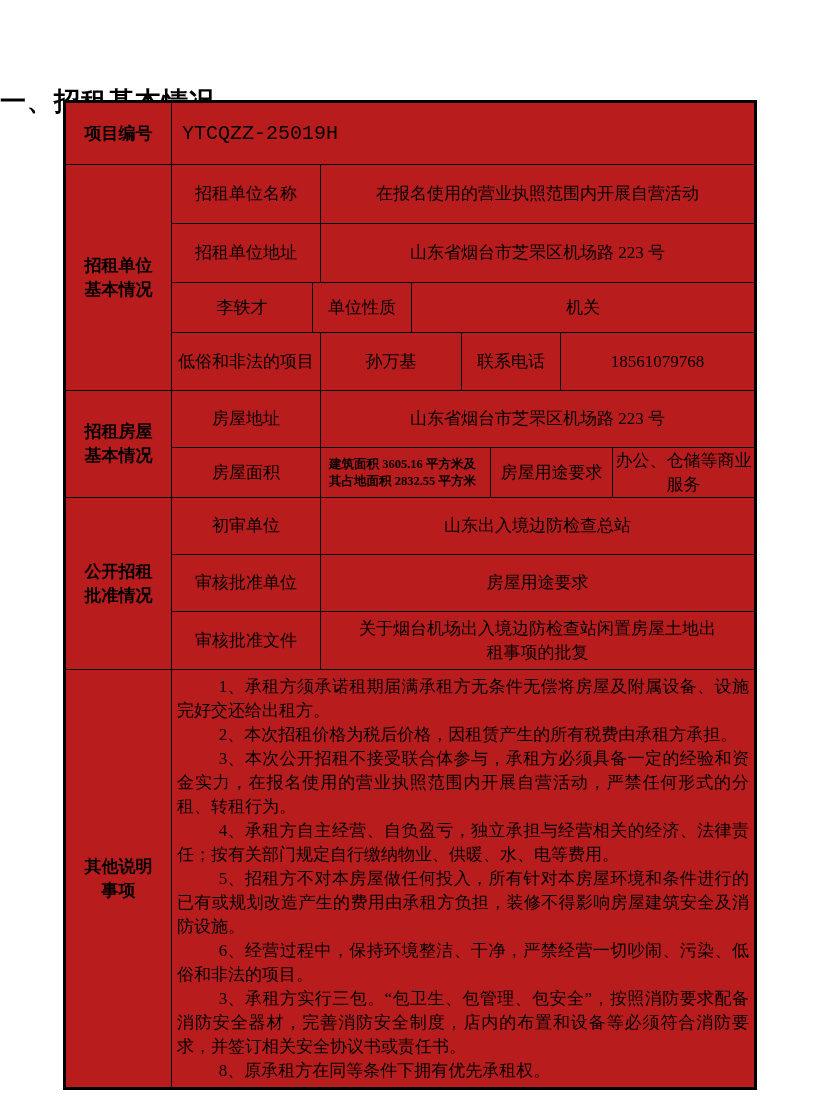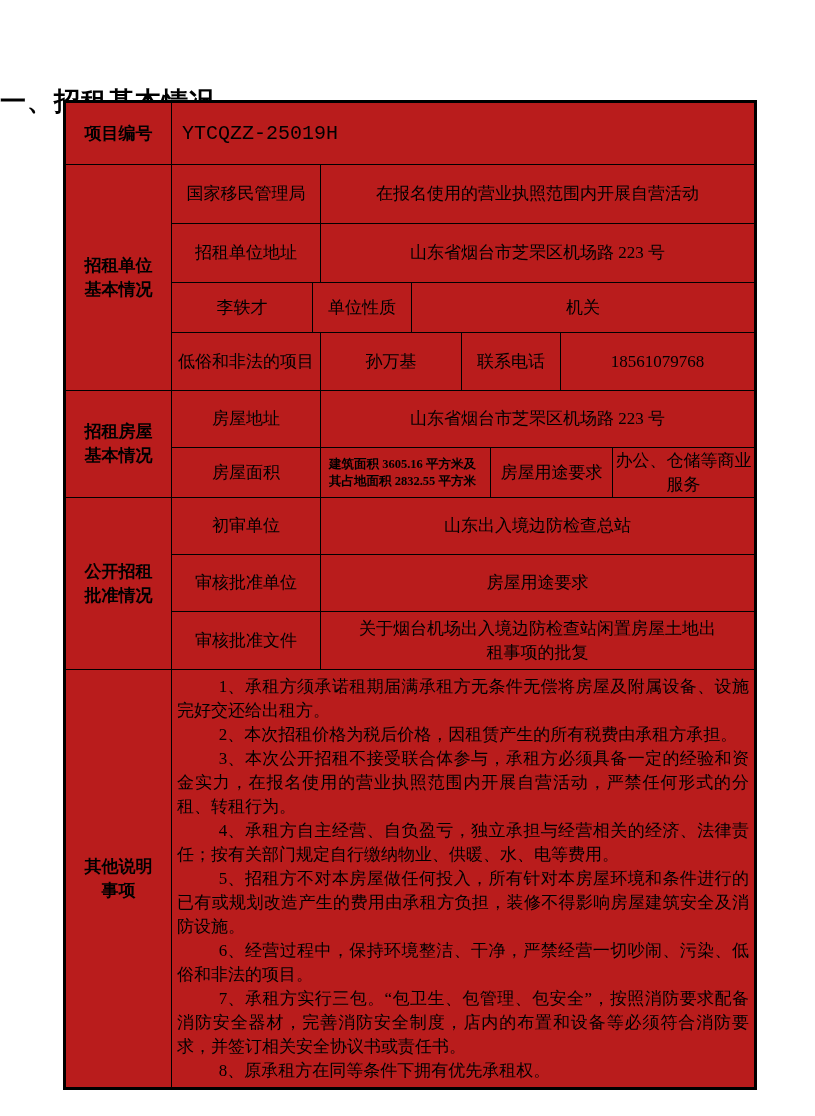--- a/index.html
+++ b/index.html
@@ -100,21 +100,21 @@
       <div class="cell grow value-left">YTCQZZ-25019H</div>
     </div>
 
     <div class="row">
       <div class="cell col1 bordered">
         <span>招租单位</span>
         <span>基本情况</span>
       </div>
       <div class="sub">
         <div class="subrow h59">
-          <div class="cell labelcol bordered">国家移民管理局</div>
+          <div class="cell labelcol bordered">招租单位名称</div>
           <div class="cell grow">在报名使用的营业执照范围内开展自营活动</div>
         </div>
         <div class="subrow h59">
           <div class="cell labelcol bordered">招租单位地址</div>
           <div class="cell grow">山东省烟台市芝罘区机场路 223 号</div>
         </div>
         <div class="subrow h50">
           <div class="cell w141 bordered">李轶才</div>
           <div class="cell w99 bordered">单位性质</div>
           <div class="cell grow">机关</div>
@@ -173,19 +173,19 @@
         <span>其他说明</span>
         <span>事项</span>
       </div>
       <div class="notes-cell">
         <p>1、承租方须承诺租期届满承租方无条件无偿将房屋及附属设备、设施完好交还给出租方。</p>
         <p>2、本次招租价格为税后价格，因租赁产生的所有税费由承租方承担。</p>
         <p>3、本次公开招租不接受联合体参与，承租方必须具备一定的经验和资金实力，在报名使用的营业执照范围内开展自营活动，严禁任何形式的分租、转租行为。</p>
         <p>4、承租方自主经营、自负盈亏，独立承担与经营相关的经济、法律责任；按有关部门规定自行缴纳物业、供暖、水、电等费用。</p>
         <p>5、招租方不对本房屋做任何投入，所有针对本房屋环境和条件进行的已有或规划改造产生的费用由承租方负担，装修不得影响房屋建筑安全及消防设施。</p>
         <p>6、经营过程中，保持环境整洁、干净，严禁经营一切吵闹、污染、低俗和非法的项目。</p>
-        <p>7、承租方实行三包。“包卫生、包管理、包安全”，按照消防要求配备消防安全器材，完善消防安全制度，店内的布置和设备等必须符合消防要求，并签订相关安全协议书或责任书。</p>
+        <p>3、承租方实行三包。“包卫生、包管理、包安全”，按照消防要求配备消防安全器材，完善消防安全制度，店内的布置和设备等必须符合消防要求，并签订相关安全协议书或责任书。</p>
         <p>8、原承租方在同等条件下拥有优先承租权。</p>
       </div>
     </div>
 
   </div>
 </div>
 
 </body></html>

